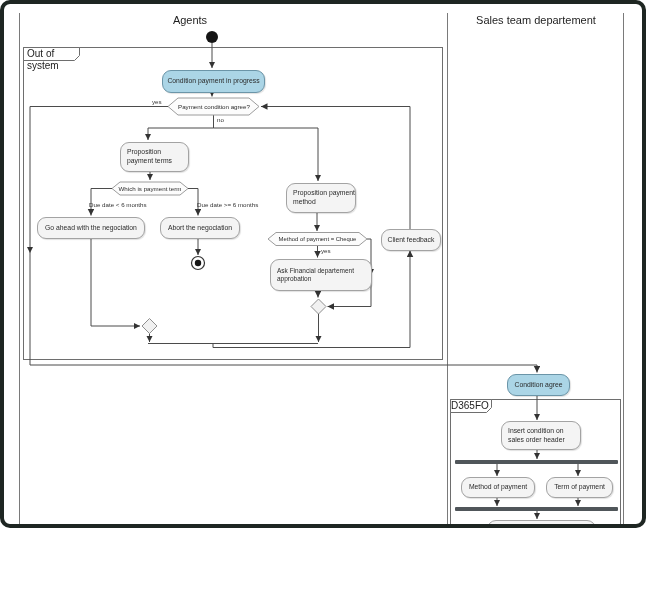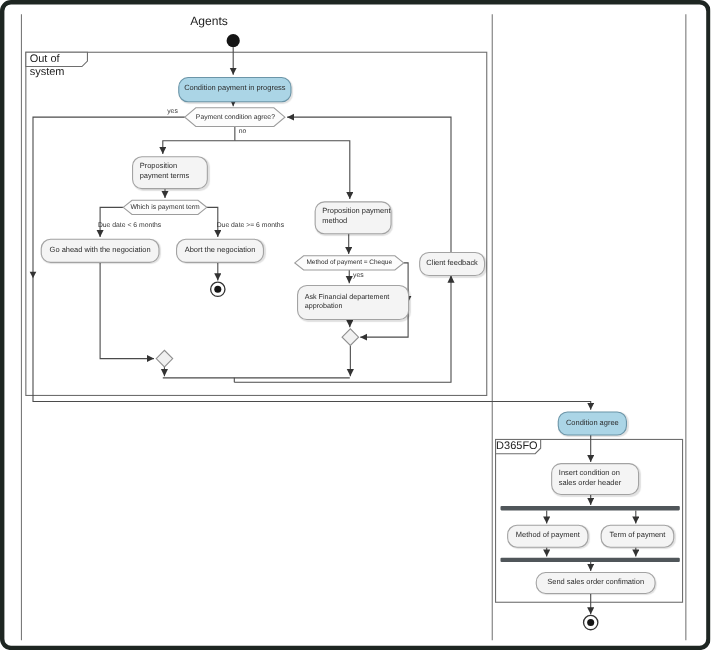--- a/index.html
+++ b/index.html
@@ -1,16 +1,16 @@
 <!DOCTYPE html>
 <html><head>
 <meta charset="utf-8">
 <style>
   html,body{margin:0;padding:0;background:#fff;}
-  #screen{position:relative;width:646px;height:591px;background:#fff;overflow:hidden;
+  #screen{position:relative;width:646px;height:528px;background:#fff;overflow:hidden;
           font-family:"Liberation Sans",sans-serif;color:#2b2b2b;}
   #outer-border{position:absolute;inset:0;border:4px solid #1e2622;border-radius:10px;pointer-events:none;z-index:30;}
   svg.layer{position:absolute;left:0;top:0;z-index:1;}
   .txt{position:absolute;z-index:10;}
   .lane-title{font-size:11px;text-align:center;color:#1e1e1e;}
   .frame-label{font-size:10px;line-height:12px;padding-left:3px;color:#222;}
   .node{position:absolute;z-index:10;display:flex;align-items:center;justify-content:center;
         font-size:6.8px;line-height:1.3;text-align:center;border:1px solid #a3a3a3;
         background:#f4f4f4;border-radius:9px;box-shadow:1px 1px 1px rgba(0,0,0,0.12);}
   .node.blue{background:#abd5e6;border-color:#6b95a8;}
@@ -98,20 +98,21 @@
     <polygon points="268,239 276,232.5 359,232.5 367,239 359,245.5 276,245.5" fill="#fcfcfc" stroke="#9c9c9c"></polygon>
 
     <polygon points="142,326 149.5,318.5 157,326 149.5,333.5" fill="#f1f1f1" stroke="#8f8f8f"></polygon>
     <polygon points="311,306.5 318.5,299 326,306.5 318.5,314" fill="#f1f1f1" stroke="#8f8f8f"></polygon>
 
     <rect x="455" y="460" width="163" height="4" rx="1" fill="#50565a"></rect>
     <rect x="455" y="507" width="163" height="4" rx="1" fill="#50565a"></rect>
   </svg>
 
   <div class="txt lane-title" style="left:130px;top:14px;width:120px;">Agents</div>
+  <div class="txt lane-title" style="left:456px;top:14px;width:160px;">Sales team departement</div>
 
   <div class="txt frame-label" style="left:24px;top:48px;width:54px;">Out of system</div>
   <div class="txt frame-label" style="left:448px;top:400px;width:38px;">D365FO</div>
 
   <div class="node blue nowrap" style="left:162px;top:70px;width:101px;height:21px;">Condition payment in progress</div>
   <div class="node left" style="left:120px;top:142px;width:61px;height:28px;">Proposition payment terms</div>
   <div class="node nowrap" style="left:37px;top:217px;width:106px;height:20px;">Go ahead with the negociation</div>
   <div class="node nowrap" style="left:160px;top:217px;width:78px;height:20px;">Abort the negociation</div>
   <div class="node left" style="left:286px;top:183px;width:62px;height:28px;">Proposition payment method</div>
   <div class="node left" style="left:270px;top:259px;width:94px;height:30px;font-size:6.5px;">Ask Financial departement approbation</div>

